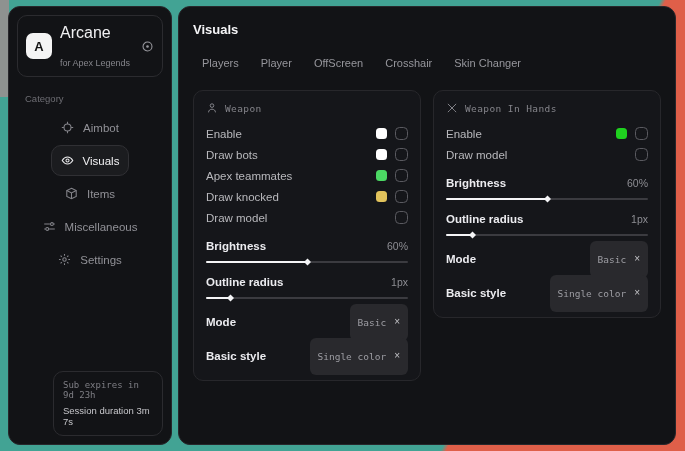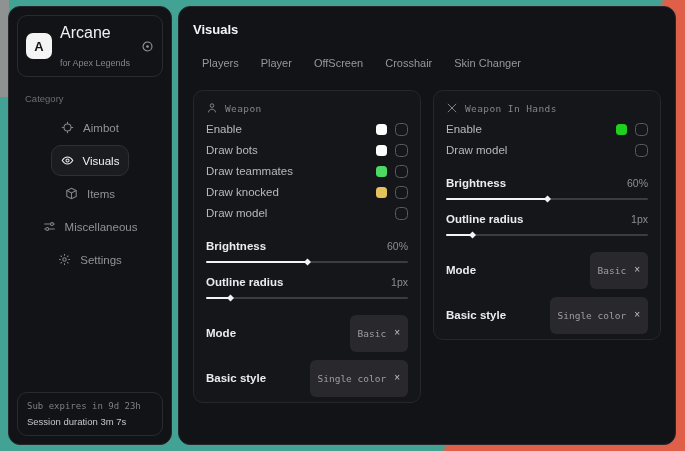--- a/index.html
+++ b/index.html
@@ -40,57 +40,57 @@
   .navitem {
     display:flex; align-items:center; gap:9px;
     padding:8px 9px; border-radius:10px; border:1px solid transparent;
     font-size:11.5px; color:#919197; cursor:pointer;
   }
   .navitem .nicon { display:flex; color:#84848a; }
   .navitem.active { background:#1b1c1f; border-color:#303034; color:#f2f2f4; }
   .navitem.active .nicon { color:#e8e8ea; }
 
   .sfooter {
-    margin-top:auto; border:1px solid #2b2b2f; border-radius:10px; padding:8px 9px;
+    margin-top:auto; border:1px solid #2b2b2f; border-radius:10px; padding:8px 9px;margin-left:36px;
   }
   .sfooter .l1 { font-family:"DejaVu Sans Mono", monospace; font-size:9px; color:#7f7f85; }
   .sfooter .l2 { font-size:9.5px; color:#c7c7cb; margin-top:5px; }
 
   
   .mtitle { font-size:13px; font-weight:700; color:#f4f4f6; }
   .tabs { display:flex; align-items:center; gap:4px; margin-top:15px; }
   .tab { font-size:11px; color:#96969c; padding:5px 9px; border-radius:8px; cursor:pointer; white-space:nowrap; }
   .tab.active { background:#2c2d31; color:#f4f4f6; }
 
   .cards { display:flex; gap:12px; margin-top:16px; align-items:flex-start; }
   .card {
     flex:1; background:#15161a; border:1px solid #27272b; border-radius:10px;
     padding:11px 12px 13px;
   }
   .chead { display:flex; align-items:center; gap:7px; margin-bottom:9px; color:#85858b; }
   .chead .ctitle { font-family:"DejaVu Sans Mono", monospace; font-size:9.5px; letter-spacing:.4px; }
 
-  .row { display:flex; align-items:flex-start; justify-content:space-between; height:21px; }
+  .row { display:flex; align-items:center; justify-content:space-between; height:21px; }
   .rlabel { font-size:11.5px; color:#b9b9bd; }
   .rctl { display:flex; align-items:center; gap:8px; }
   .swatch { width:11px; height:11px; border-radius:3.5px; display:inline-block; cursor:pointer; }
   .checkbox {
     width:13px; height:13px; border:1.4px solid #5a5a60; border-radius:4.5px;
     display:inline-block; cursor:pointer; background:transparent;
   }
 
   .srow { margin-top:8px; }
   .shead { display:flex; justify-content:space-between; align-items:center; height:20px; }
   .slabel { font-size:11.5px; font-weight:700; color:#ececf0; }
   .svalue { font-size:10.5px; color:#8d8d93; }
   .track { position:relative; height:2px; background:#3b3b40; border-radius:2px; margin:5px 0 9px; cursor:pointer; }
   .fill { position:absolute; left:0; top:0; height:2px; background:#f4f4f6; border-radius:2px; }
   .thumb { position:absolute; right:-3px; top:50%; width:5px; height:5px; background:#f4f4f6; transform:translateY(-50%) rotate(45deg); }
 
-  .trow { display:flex; justify-content:space-between; align-items:center; margin-top:23px; height:22px; }
+  .trow { display:flex; justify-content:space-between; align-items:center; margin-top:12px; height:22px; }
   .tag {
     display:flex; align-items:center; gap:8px; background:#29292d; border-radius:6px;
     padding:13px 8px; cursor:pointer;
   }
   .tag .tval { font-family:"DejaVu Sans Mono", monospace; font-size:9.5px; color:#9d9da3; }
   .tag .x { font-size:10px; color:#c4c4c8; line-height:1; cursor:pointer; }
 
   svg { display:block; }
 </style>
 </head>
@@ -202,21 +202,21 @@
         </span>
       </div>
       <div class="row">
         <span class="rlabel">Draw bots</span>
         <span class="rctl">
           <span class="swatch" style="background: rgb(255, 255, 255);"></span>
           <span class="checkbox"></span>
         </span>
       </div>
       <div class="row">
-        <span class="rlabel">Draw teammates</span>
+        <span class="rlabel">Apex teammates</span>
         <span class="rctl">
           <span class="swatch" style="background: rgb(76, 217, 100);"></span>
           <span class="checkbox"></span>
         </span>
       </div>
       <div class="row">
         <span class="rlabel">Draw knocked</span>
         <span class="rctl">
           <span class="swatch" style="background: rgb(226, 195, 92);"></span>
           <span class="checkbox"></span>

